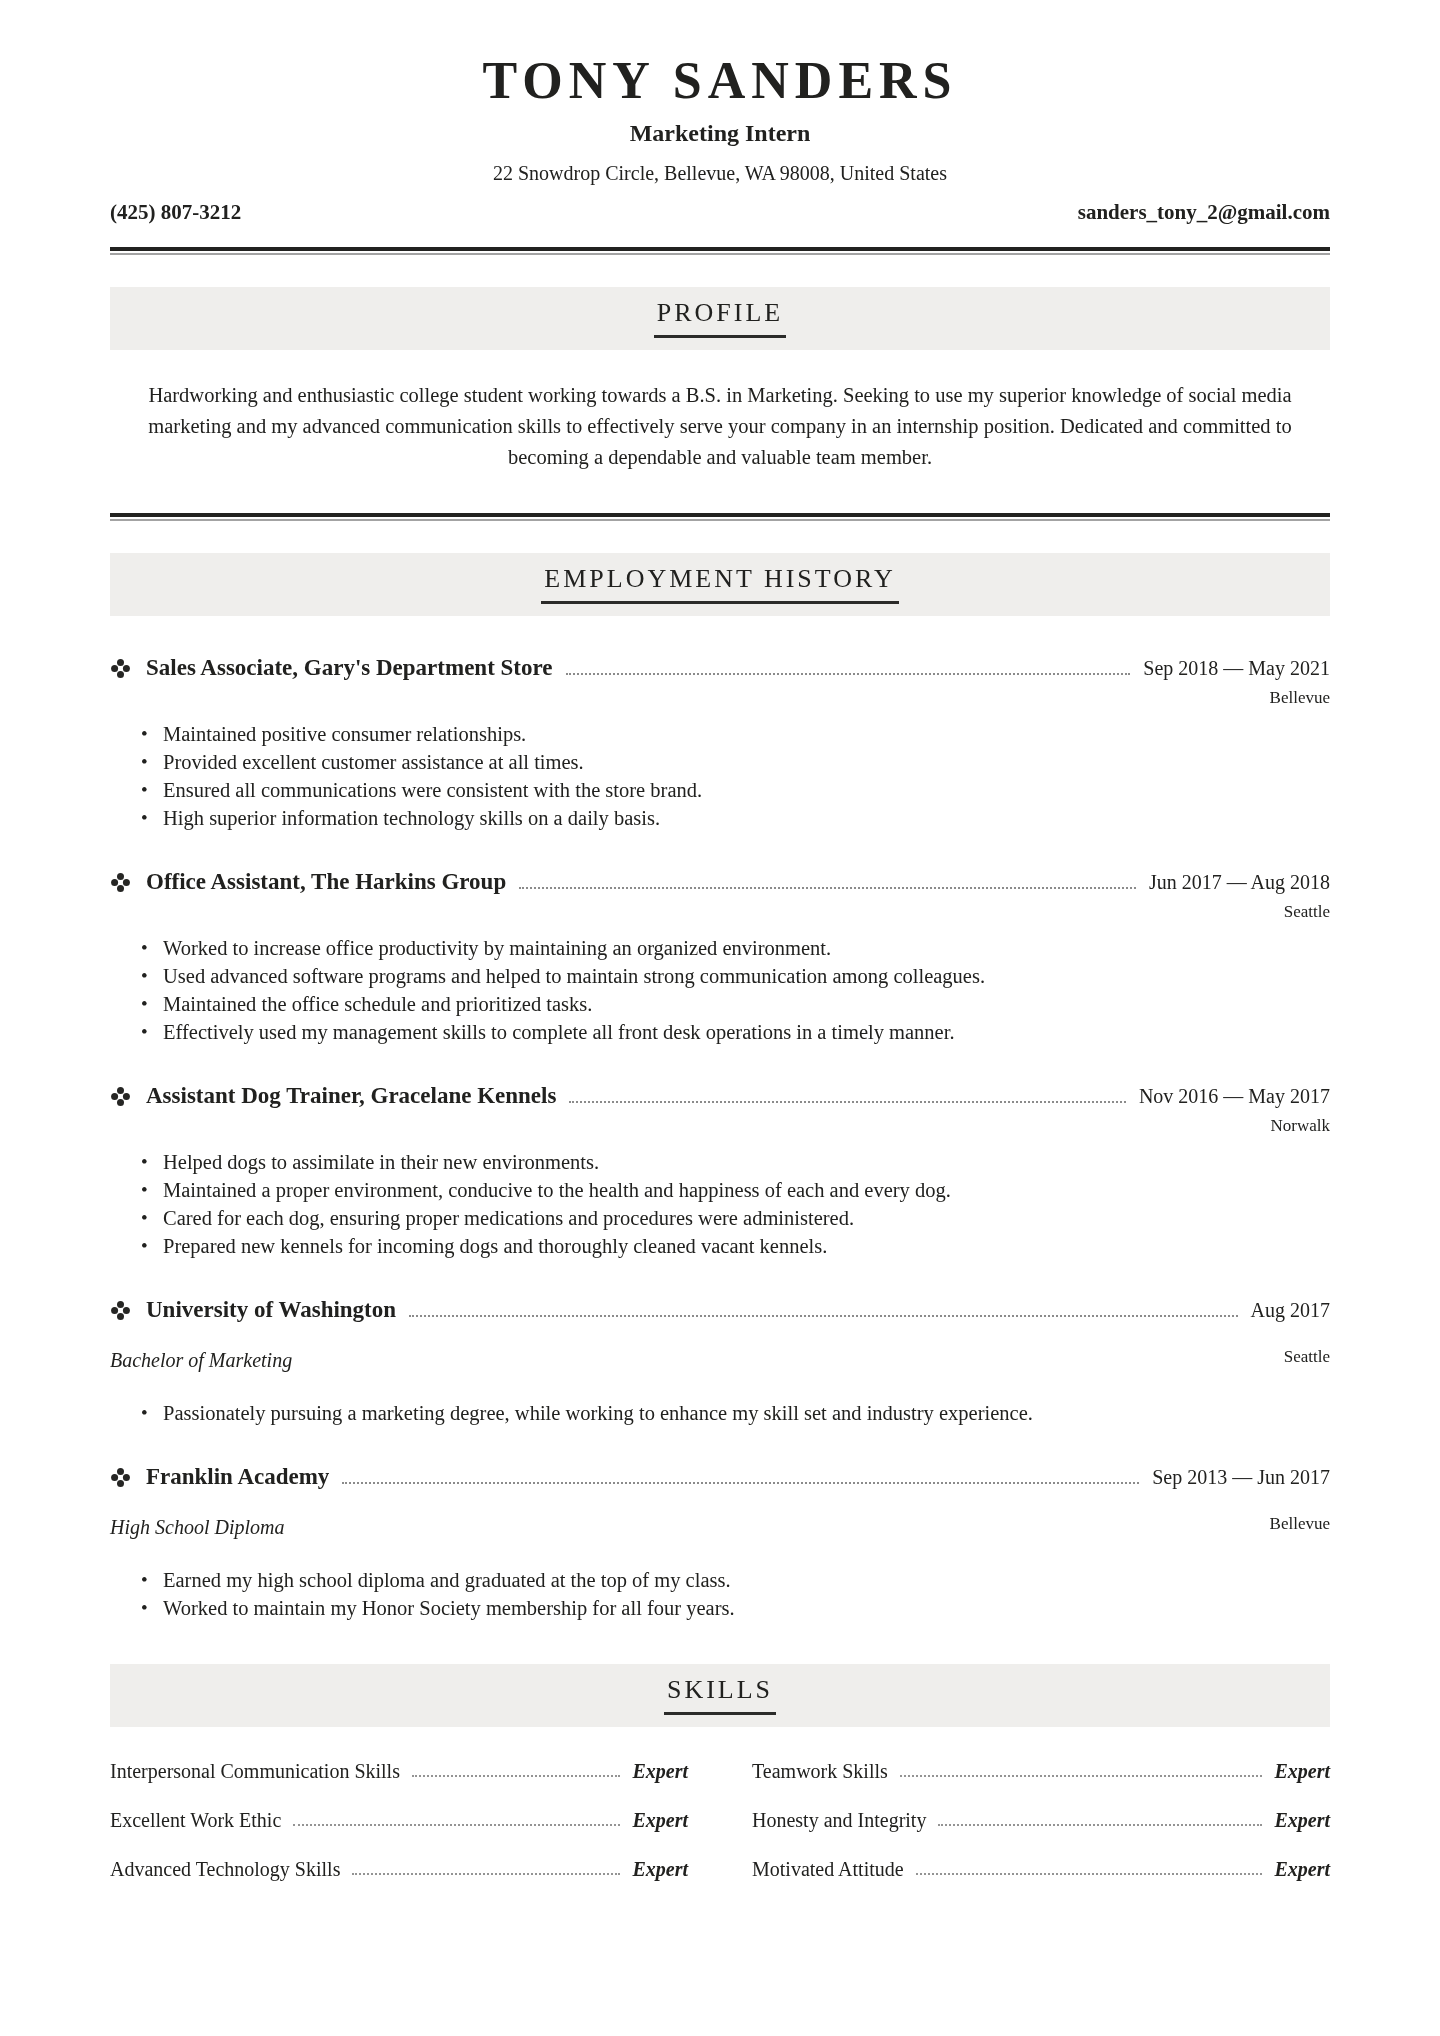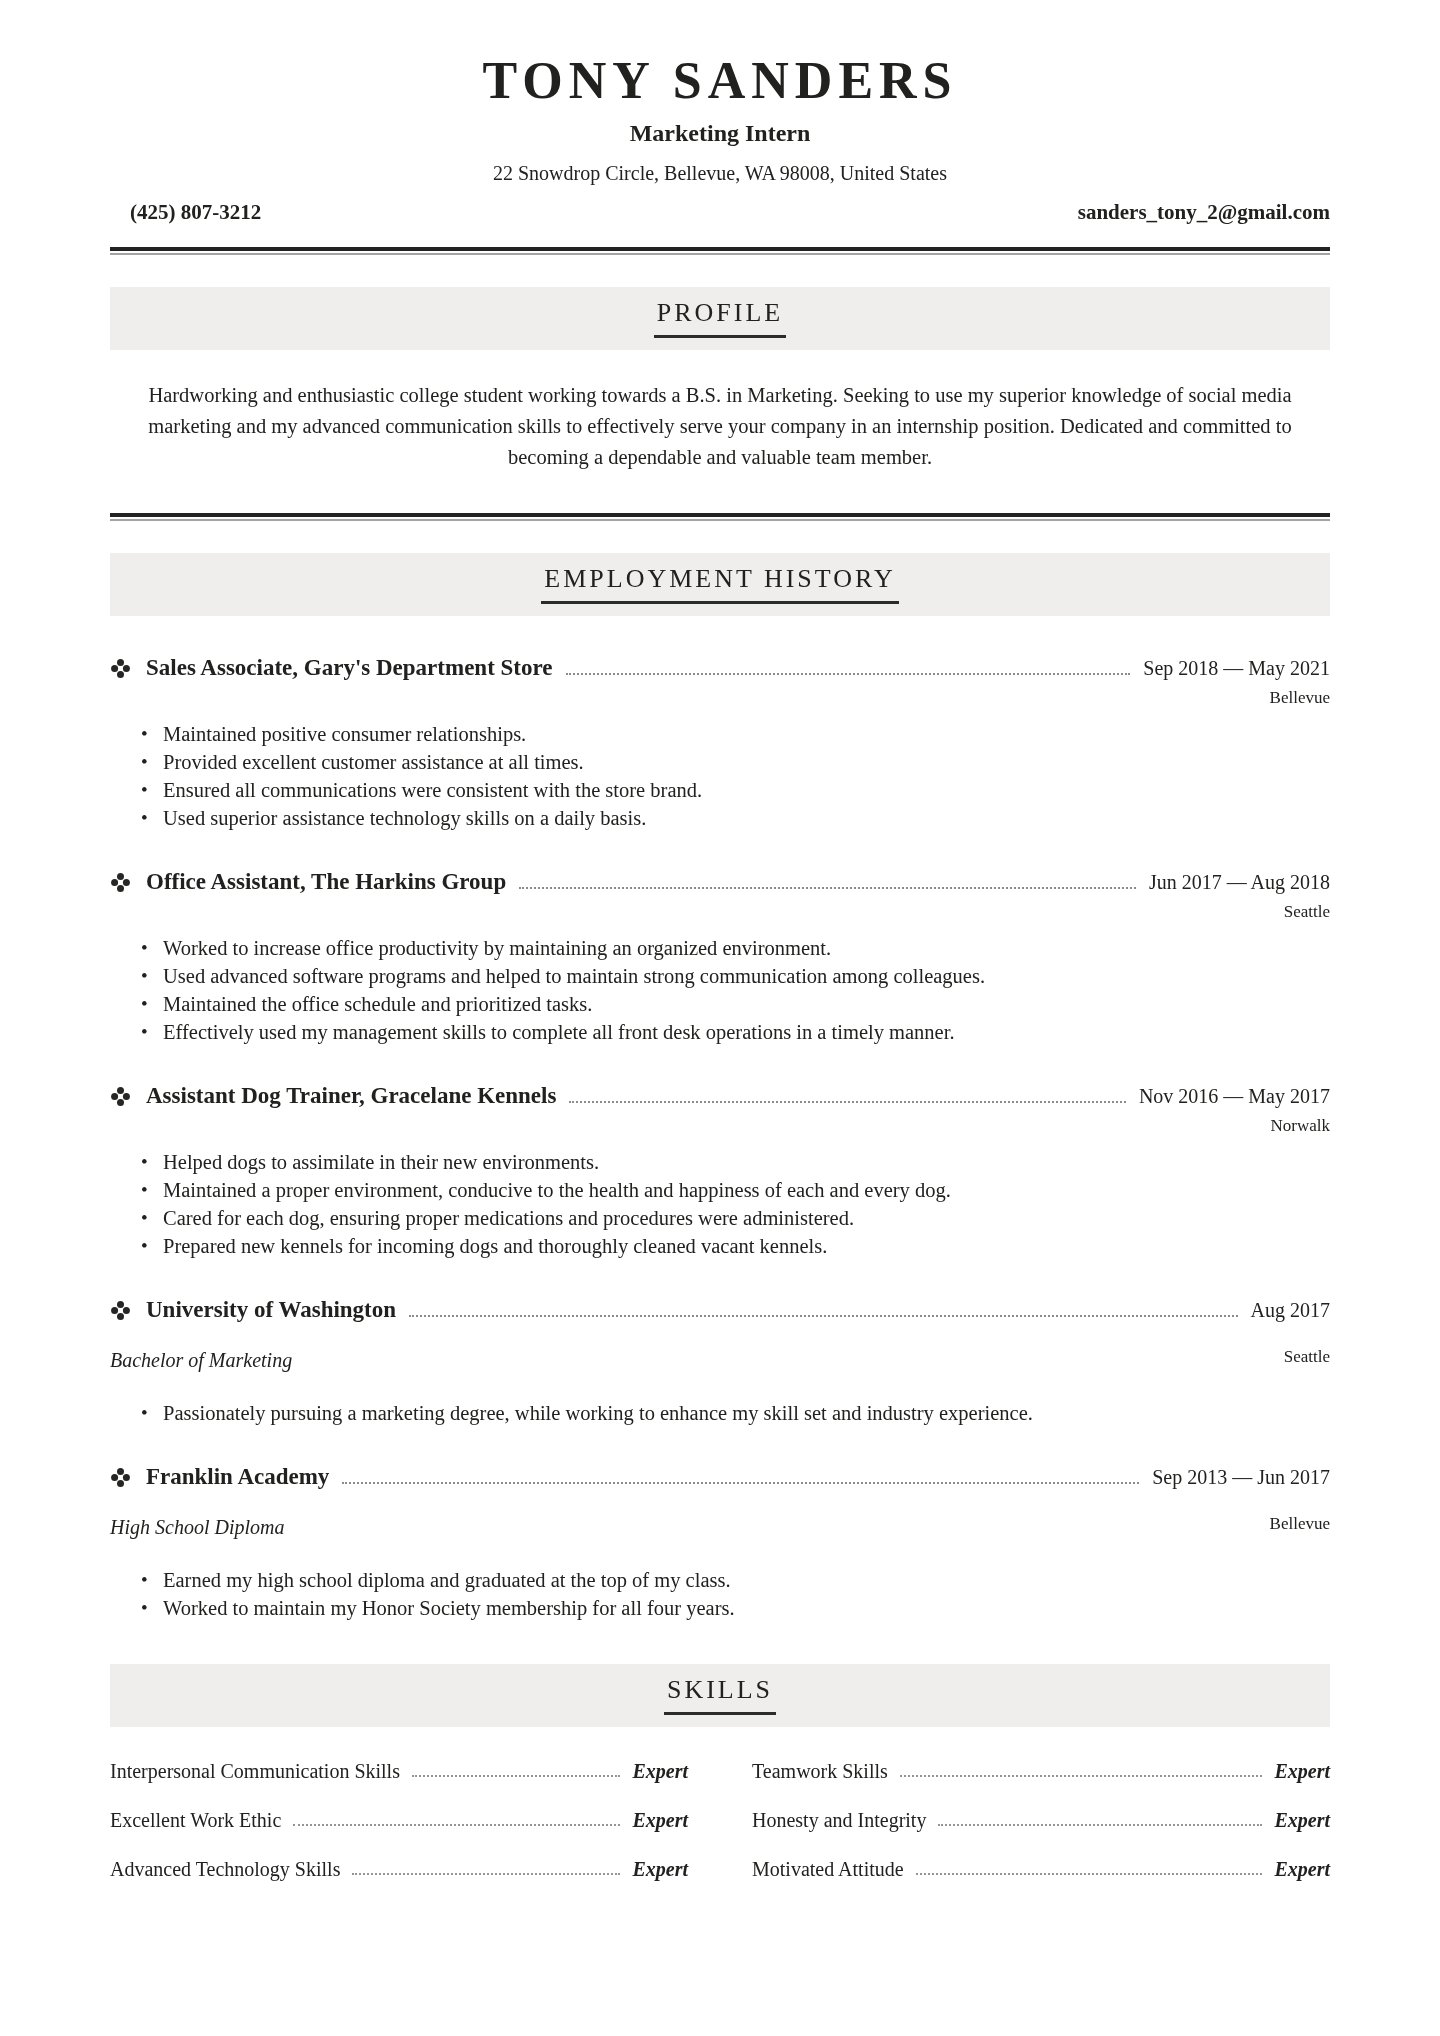--- a/index.html
+++ b/index.html
@@ -35,21 +35,20 @@
     font-size: 20px;
     line-height: 24px;
   }
   .contact-row {
     margin-top: 15px;
     display: flex;
     justify-content: space-between;
     align-items: baseline;
     font-size: 21px;
     font-weight: bold;
-    margin-left: 20px;
   }
 
   
   .double-rule { margin-top: 22px; }
   .double-rule .rule-dark  { height: 4px; background: #222220; }
   .double-rule .rule-light { height: 2px; background: #a3a3a3; margin-top: 2px; }
   .double-rule.after-profile { margin-top: 40px; }
 
   
   .section-band {
@@ -200,21 +199,21 @@
       </span>
       <span class="entry-title">Sales Associate, Gary's Department Store</span>
       <span class="leader"></span>
       <span class="entry-date">Sep 2018 — May 2021</span>
     </div>
     <div class="entry-location">Bellevue</div>
     <ul class="bullets">
       <li>Maintained positive consumer relationships.</li>
       <li>Provided excellent customer assistance at all times.</li>
       <li>Ensured all communications were consistent with the store brand.</li>
-      <li>Used superior assistance technology skills on a daily basis.</li>
+      <li>High superior information technology skills on a daily basis.</li>
     </ul>
   </div>
 
   <div class="entry">
     <div class="entry-head">
       <span class="entry-icon">
         <svg viewBox="0 0 21 21" xmlns="http://www.w3.org/2000/svg" fill="#262624">
           <circle cx="10.5" cy="4.6" r="3.5"></circle>
             <circle cx="4.6" cy="10.5" r="3.5"></circle>
           <circle cx="16.4" cy="10.5" r="3.5"></circle>

